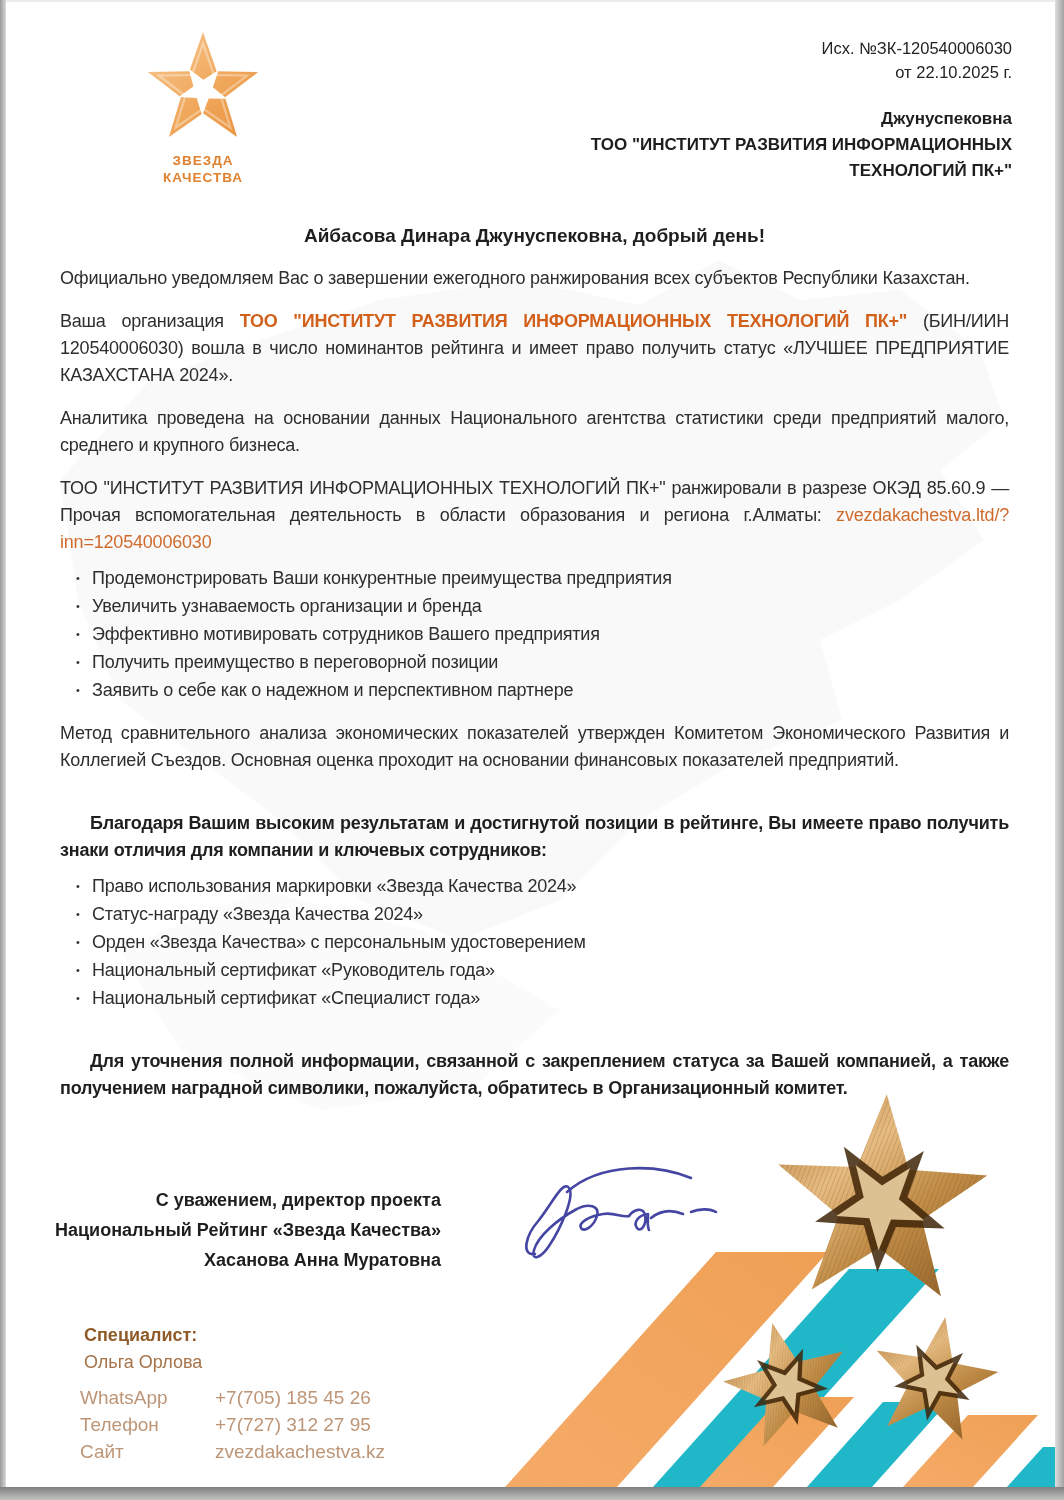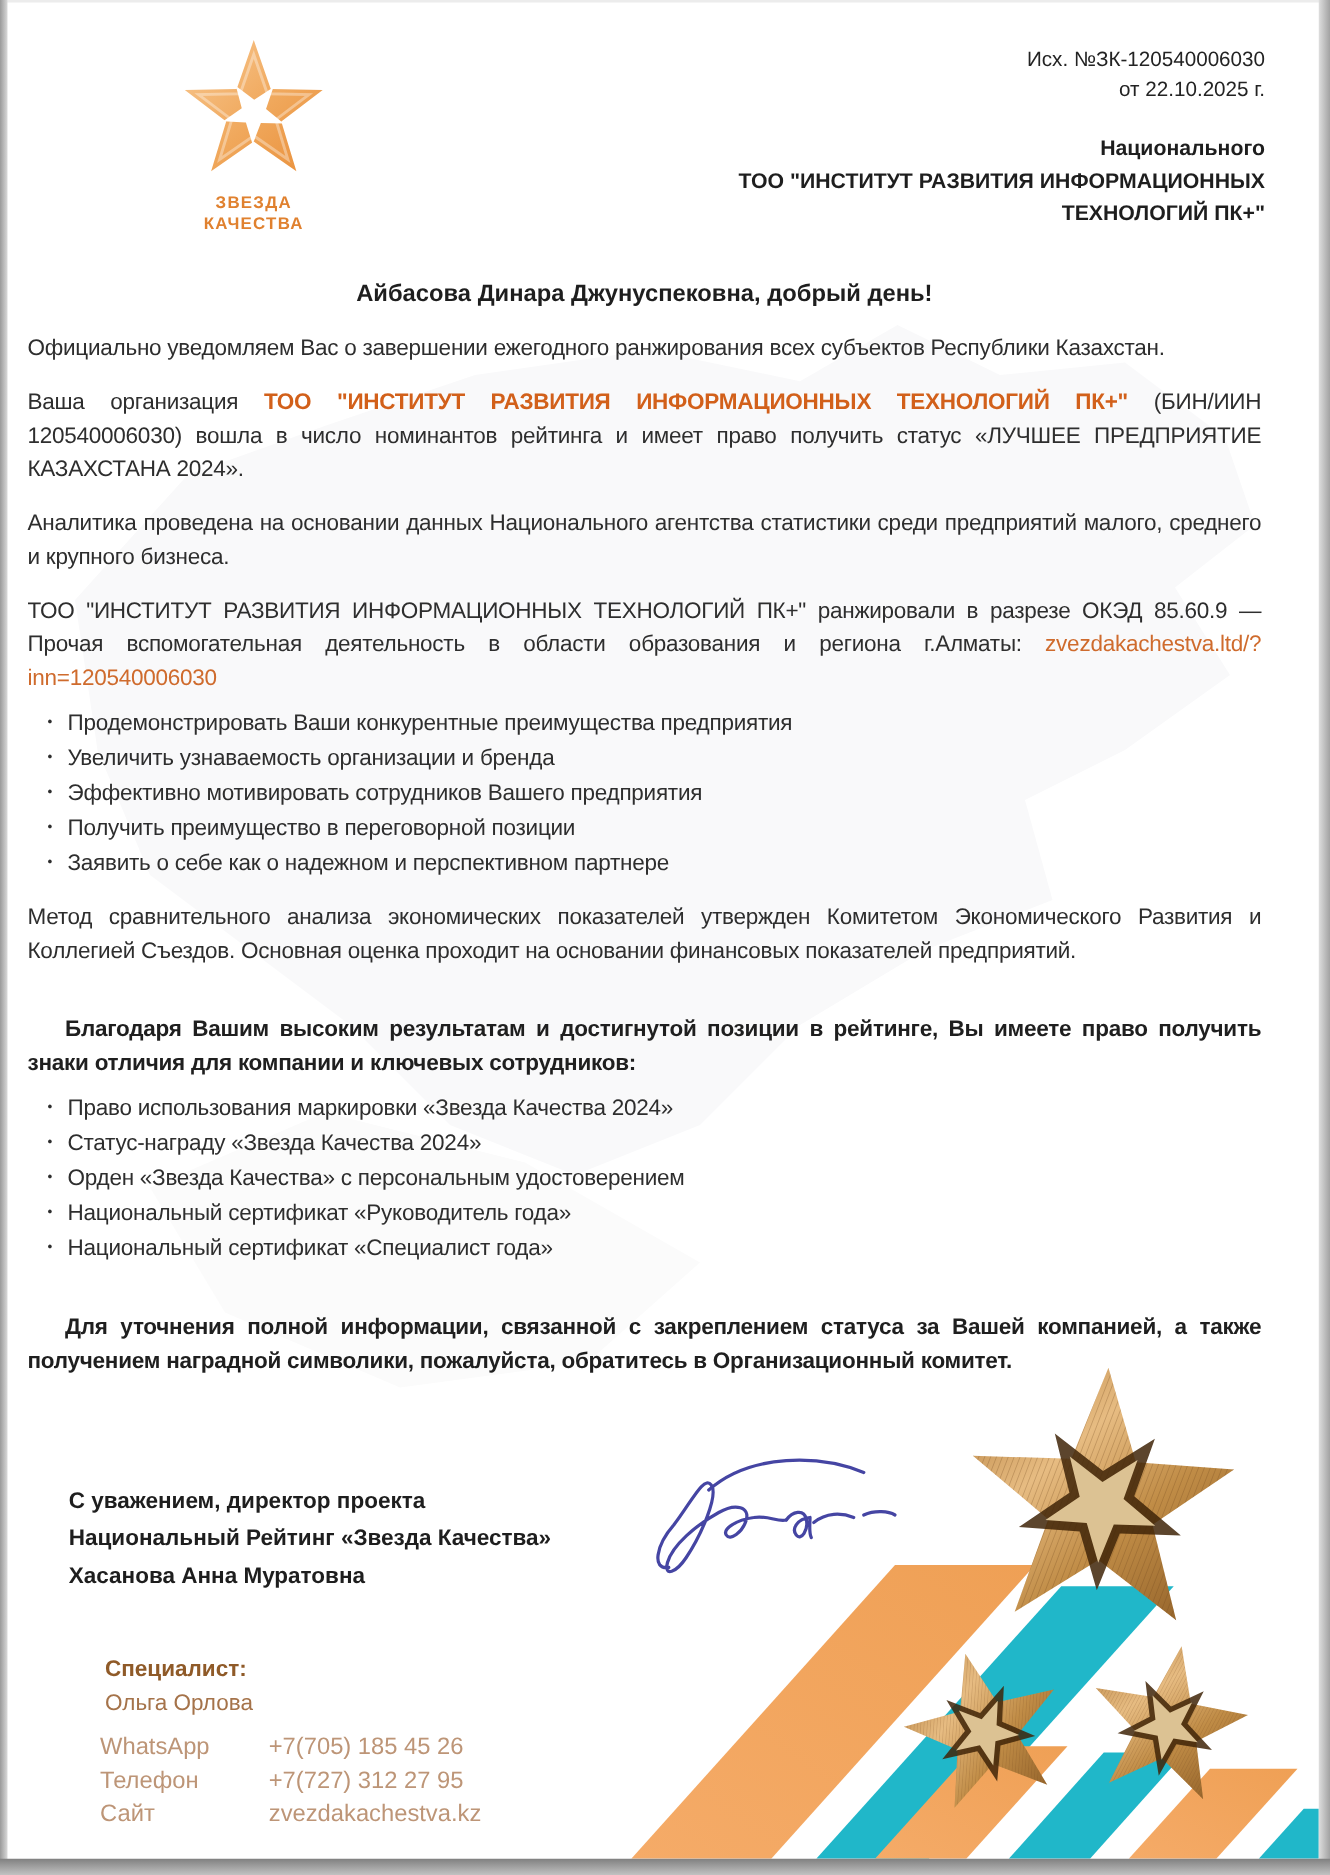--- a/index.html
+++ b/index.html
@@ -20,35 +20,35 @@
 
   
   .logo{position:absolute;left:118px;top:26px;width:170px;text-align:center;z-index:3;}
   .logo-text{margin-top:0;line-height:17px;font-size:13.5px;font-weight:bold;
     letter-spacing:1px;color:#e0812f;}
   .head-right{position:absolute;right:52px;top:36px;text-align:right;z-index:3;}
   .refblock{font-size:16.5px;line-height:24px;color:#232323;}
   .recipient{margin-top:22px;font-weight:bold;font-size:17px;line-height:26px;color:#1e1e1e;}
 
   
-  .content{position:relative;z-index:2;padding:222px 55px 0 22px;}
+  .content{position:relative;z-index:2;padding:222px 55px 0 60px;}
   .greeting{margin:0;text-align:center;font-size:19px;font-weight:bold;color:#1e1e1e;line-height:27px;}
   .para{margin:16px 0 0 0;font-size:18px;line-height:27px;text-align:justify;letter-spacing:-0.2px;}
   .para.bold{font-weight:bold;color:#1f1f1f;margin-top:36px;}
   .indent{text-indent:30px;}
   .org-orange{color:#d2601a;font-weight:bold;}
   .doclink{color:#cf6b2d;text-decoration:none;cursor:pointer;}
   .sec-head{margin:20px 0 0 0;padding-left:30px;font-size:18px;font-weight:bold;color:#1a1a1a;line-height:27px;}
   ul.dotlist{margin:8px 0 0 0;padding:0;list-style:none;}
   ul.dotlist li{position:relative;padding-left:32px;font-size:18px;line-height:28px;letter-spacing:-0.2px;}
   ul.dotlist li::before{content:"•";position:absolute;left:16px;top:0;font-size:11px;line-height:28px;color:#2e2e2e;}
 
   
   .signoff{position:absolute;left:55px;top:1185px;z-index:5;font-size:18px;font-weight:bold;
-    line-height:30px;color:#1e1e1e;}
+    line-height:30px;color:#1e1e1e;text-align:right;}
   .signature{position:absolute;left:505px;top:1158px;z-index:6;}
   .specialist{position:absolute;left:84px;top:1322px;z-index:5;}
   .specialist-label{font-size:18px;font-weight:bold;color:#8f5a28;line-height:27px;}
   .specialist-name{font-size:18px;color:#a5734a;line-height:27px;}
   .contacts{position:absolute;left:80px;top:1384px;z-index:5;font-size:19px;line-height:27px;color:#bd9577;}
   .contact-row{display:grid;grid-template-columns:135px auto;}
 
   .deco{position:absolute;right:9px;bottom:13px;z-index:1;pointer-events:none;}
 </style>
 </head>
@@ -129,21 +129,21 @@
       <div>КАЧЕСТВА</div>
     </div>
   </div>
 
   <div class="head-right">
     <div class="refblock">
       <div>Исх. №ЗК-120540006030</div>
       <div>от 22.10.2025 г.</div>
     </div>
     <div class="recipient">
-      <div>Национального</div>
+      <div>Джунуспековна</div>
       <div>ТОО "ИНСТИТУТ РАЗВИТИЯ ИНФОРМАЦИОННЫХ</div>
       <div>ТЕХНОЛОГИЙ ПК+"</div>
     </div>
   </div>
 
   <div class="content">
     <h1 class="greeting">Айбасова Динара Джунуспековна, добрый день!</h1>
 
     <p class="para">Официально уведомляем Вас о завершении ежегодного ранжирования всех субъектов Республики Казахстан.</p>
 

